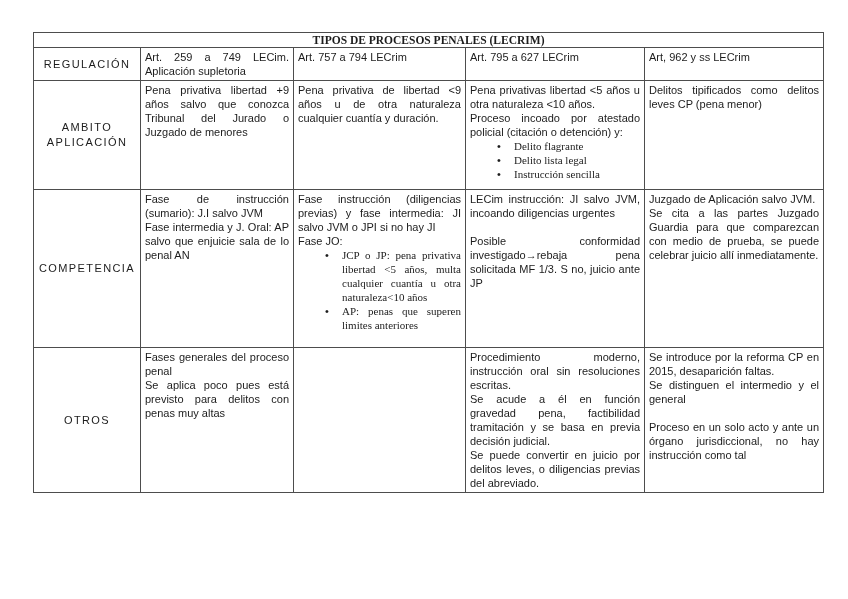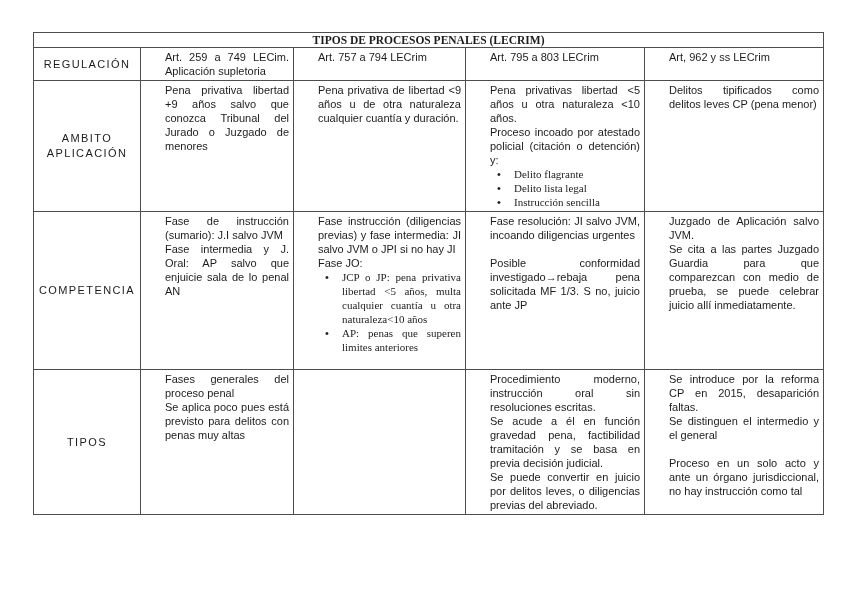--- a/index.html
+++ b/index.html
@@ -56,21 +56,21 @@
 
   td.rowlabel {
     text-align:center;
     vertical-align:middle;
     letter-spacing:1.4px;
     font-size:11px;
     line-height:15px;
     padding:2px;
   }
 
-  .blk-p   { text-align:justify;margin-left:20px; }
+  .blk-p   { text-align:justify; }
   .blk-gap { height:14px; }
   .blk-li  { display:flex; padding-left:27px; }
   .blk-li .bullet  { flex:0 0 17px; }
   .blk-li .li-text { flex:1; text-align:justify;font-family:Liberation Serif, serif; }
 </style>
 </head>
 <body>
 
 <div class="page">
   <table class="main">
@@ -90,21 +90,21 @@
 
     <tr class="r-reg">
       <td class="rowlabel">REGULACIÓN</td>
       <td>
             <div class="blk-p">Art. 259 a 749 LECim. Aplicación supletoria</div>
           </td>
       <td>
             <div class="blk-p">Art. 757 a 794 LECrim</div>
           </td>
       <td>
-            <div class="blk-p">Art. 795 a 803 LECrim</div>
+            <div class="blk-p">Art. 795 a 627 LECrim</div>
           </td>
       <td>
             <div class="blk-p">Art, 962 y ss LECrim</div>
           </td>
     </tr>
 
     <tr class="r-amb">
       <td class="rowlabel">AMBITO APLICACIÓN</td>
       <td>
             <div class="blk-p">Pena privativa libertad +9 años salvo que conozca Tribunal del Jurado o Juzgado de menores</div>
@@ -145,32 +145,32 @@
             <div class="blk-li">
               <span class="bullet">•</span>
               <span class="li-text">JCP o JP: pena privativa libertad &lt;5 años, multa cualquier cuantía u otra naturaleza&lt;10 años</span>
             </div>
             <div class="blk-li">
               <span class="bullet">•</span>
               <span class="li-text">AP: penas que superen limites anteriores</span>
             </div>
           </td>
       <td>
-            <div class="blk-p">Fase resolución: JI salvo JVM, incoando diligencias urgentes</div>
+            <div class="blk-p">LECim instrucción: JI salvo JVM, incoando diligencias urgentes</div>
             <div class="blk-gap">&nbsp;</div>
             <div class="blk-p">Posible conformidad investigado→rebaja pena solicitada MF 1/3. S no, juicio ante JP</div>
           </td>
       <td>
             <div class="blk-p">Juzgado de Aplicación salvo JVM.</div>
             <div class="blk-p">Se cita a las partes Juzgado Guardia para que comparezcan con medio de prueba, se puede celebrar juicio allí inmediatamente.</div>
           </td>
     </tr>
 
     <tr class="r-otros">
-      <td class="rowlabel">TIPOS</td>
+      <td class="rowlabel">OTROS</td>
       <td>
             <div class="blk-p">Fases generales del proceso penal</div>
             <div class="blk-p">Se aplica poco pues está previsto para delitos con penas muy altas</div>
           </td>
       <td></td>
       <td>
             <div class="blk-p">Procedimiento moderno, instrucción oral sin resoluciones escritas.</div>
             <div class="blk-p">Se acude a él en función gravedad pena, factibilidad tramitación y se basa en previa decisión judicial.</div>
             <div class="blk-p">Se puede convertir en juicio por delitos leves, o diligencias previas del abreviado.</div>
           </td>

